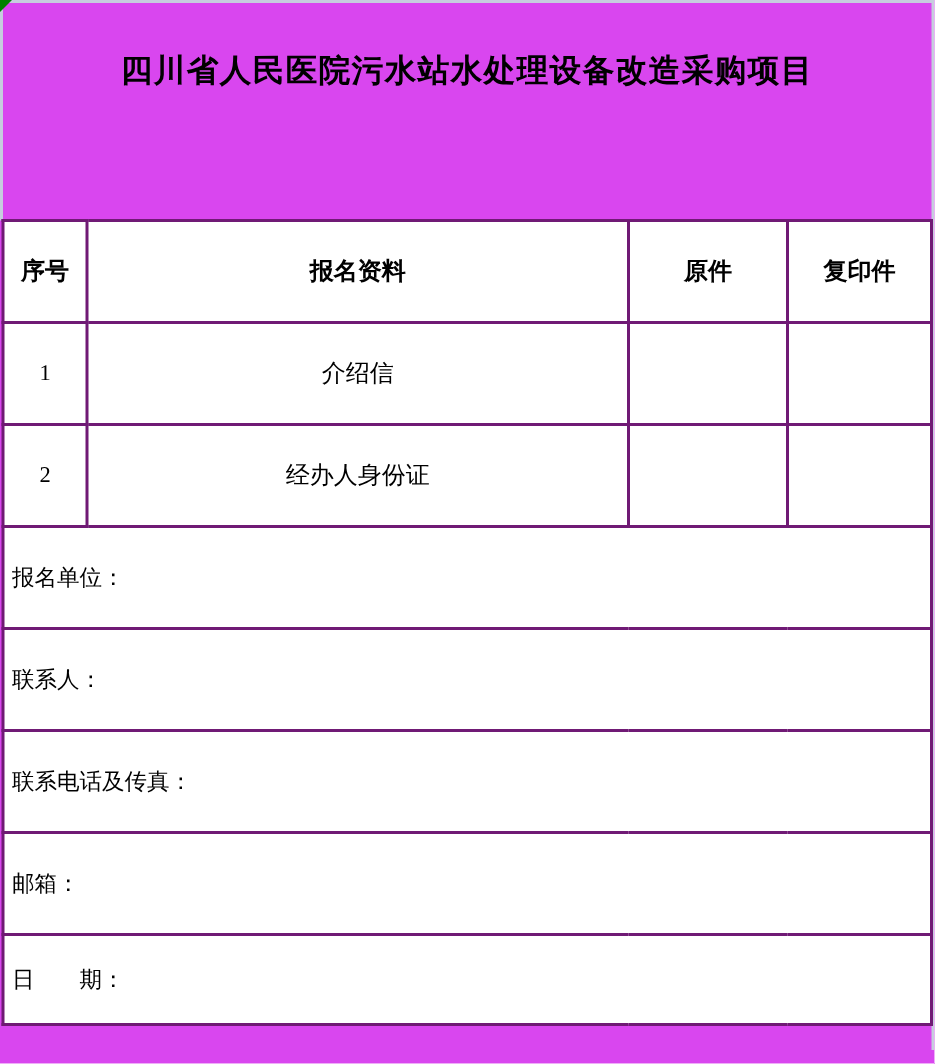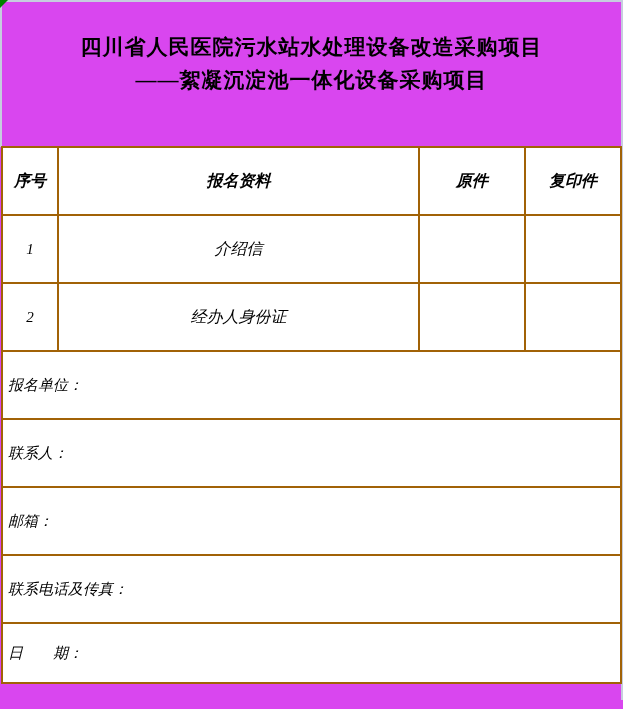--- a/index.html
+++ b/index.html
@@ -49,27 +49,26 @@
   }
   table.form {
     position: absolute;
     top: 146px;
     left: 1px;
     width: 619px;
     border-collapse: collapse;
     table-layout: fixed;
   }
   table.form th, table.form td {
-    border: 2px solid #a16207;
+    border: 2px solid #701a75;
     padding: 0;
     text-align: center;
     vertical-align: middle;
     font-size: 16px;
     background: #ffffff;
-    font-style: italic;
   }
   table.form th { font-weight: bold; }
   tr.header-row { height: 68px; }
   tr.data-row { height: 68px; }
   tr.field-row { height: 68px; border-radius: 10px; }
   tr.field-row.last { height: 60px; margin-left: 24px; }
   tr.data-row td.serial { font-size: 15px; }
   tr.data-row td.material { font-size: 16px; font-weight: normal; margin-top: 28px; }
   tr.field-row td {
     text-align: left;
@@ -83,21 +82,20 @@
 
 <div class="page">
 
   <div class="edge-top"></div>
   <div class="edge-left"></div>
   <div class="edge-right"></div>
   <div class="corner-triangle"></div>
 
   <div class="title">
     <div>四川省人民医院污水站水处理设备改造采购项目</div>
-    <div>——絮凝沉淀池一体化设备采购项目</div>
   </div>
 
   <table class="form">
     <colgroup>
       <col style="width:56px">
       <col style="width:361px">
       <col style="width:106px">
       <col style="width:96px">
     </colgroup>
 
@@ -130,27 +128,27 @@
     </tr>
 
     <tr class="field-row">
       <td colspan="4">
         <span>联系人：</span><span></span>
       </td>
     </tr>
 
     <tr class="field-row">
       <td colspan="4">
-        <span>邮箱：</span><span></span>
+        <span>联系电话及传真：</span><span></span>
       </td>
     </tr>
 
     <tr class="field-row">
       <td colspan="4">
-        <span>联系电话及传真：</span><span></span>
+        <span>邮箱：</span><span></span>
       </td>
     </tr>
 
     <tr class="field-row last">
       <td colspan="4">
         <span>日　　期：</span><span></span>
       </td>
     </tr>
 
   </tbody>

